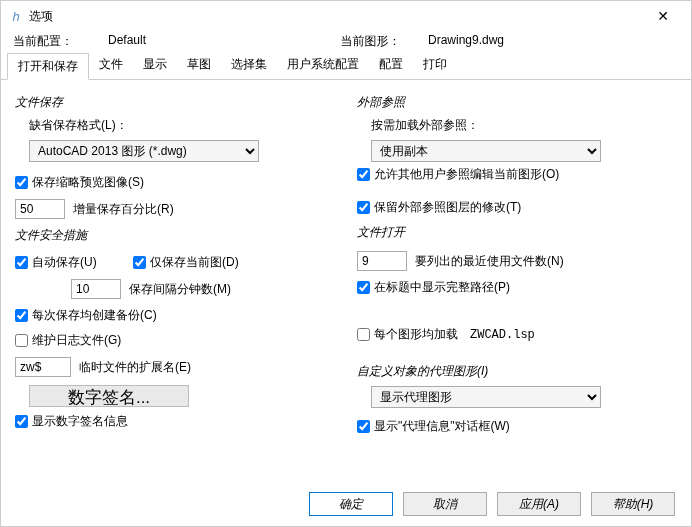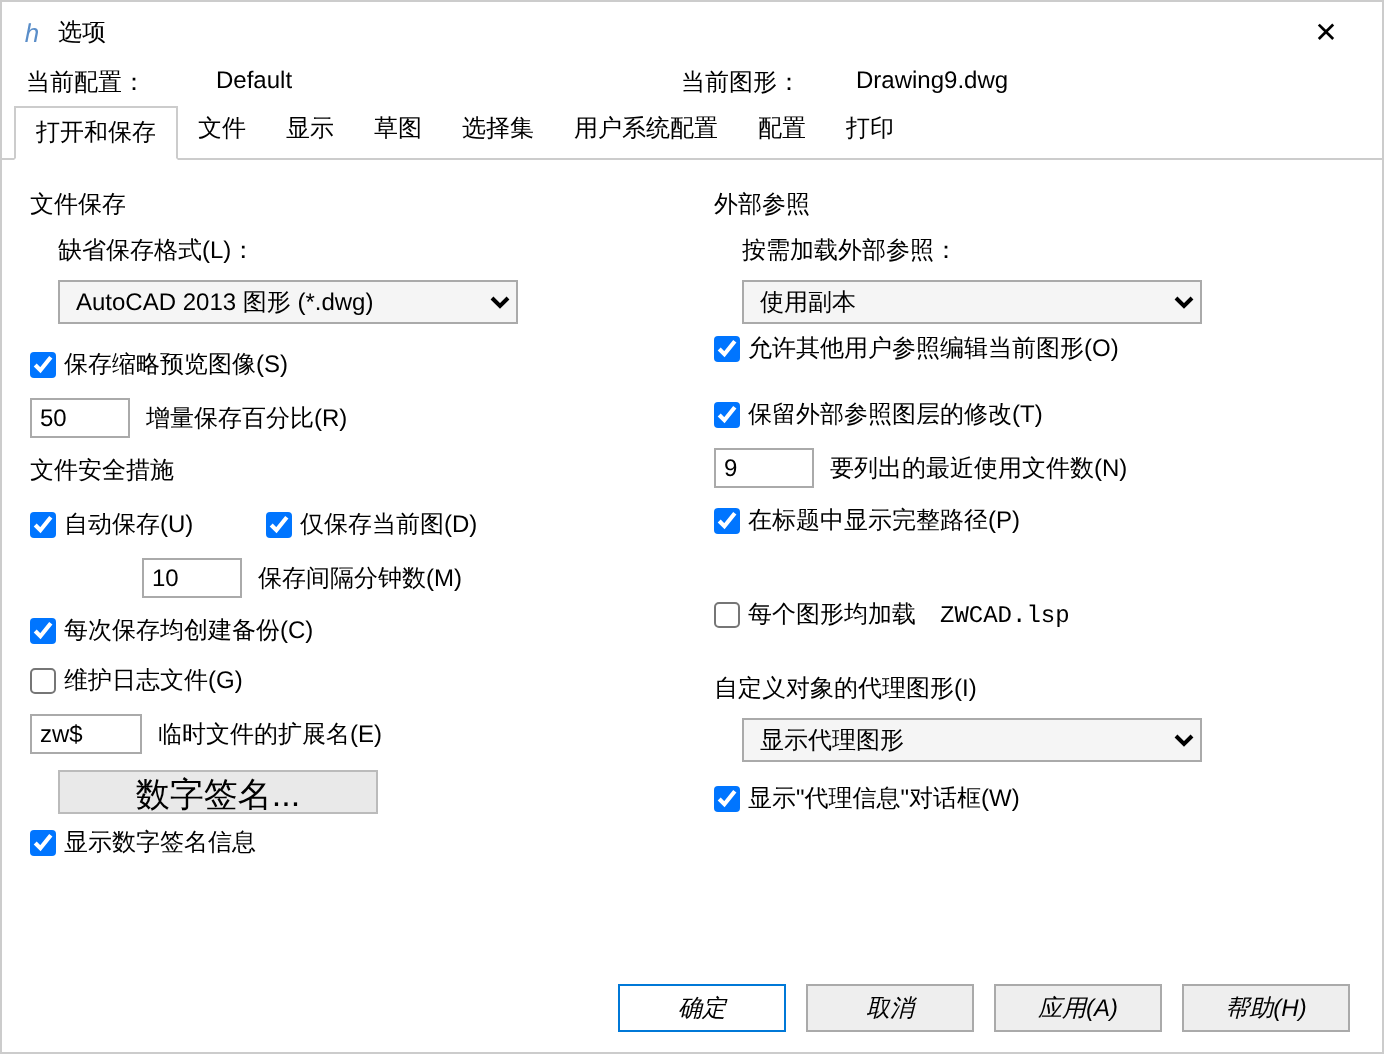--- a/index.html
+++ b/index.html
@@ -11,21 +11,21 @@
   .titlebar .close { width: 40px; text-align: center; font-size: 14px; }
   .info-row { padding: 2px 12px; display: flex; font-size: 12px; }
   .info-row .lbl1 { width: 95px; }
   .info-row .val1 { width: 205px; }
   .info-row .lbl2 { width: 115px; text-align: center; }
   .tabs { display: flex; border-bottom: 1px solid #ccc; padding-left: 6px; }
   .tab { padding: 4px 10px; font-size: 12px; cursor: default; }
   .tab.active { border: 1px solid #ccc; border-bottom: 1px solid #fff; position: relative; top: 1px; background: #fff; }
   .content { flex: 1; padding: 10px 14px 6px 14px; display: flex; gap: 22px; overflow: hidden; }
   .col { flex: 1; display: flex; flex-direction: column; }
-  .group-title { font-size: 12px; margin: 4px 0 6px 0; }
+  .group-title { font-size: 12px; margin: 4px 0 6px 0; font-style: italic; }
   .indent { margin-left: 14px; }
   .row { display: flex; align-items: center; margin: 4px 0; gap: 8px; }
   .sub { margin-left: 14px; font-size: 12px; margin-bottom: 6px; }
   select.combo { width: 230px; height: 22px; border: 1px solid #aaa; background: #f5f5f5; font-size: 12px; padding: 2px 4px; }
   select.combo2 { width: 230px; height: 22px; border: 1px solid #aaa; background: #f5f5f5; font-size: 12px; padding: 2px 4px; }
   input.num { width: 50px; height: 20px; border: 1px solid #aaa; padding: 1px 4px; font-size: 12px; }
   input.txt { width: 56px; height: 20px; border: 1px solid #aaa; padding: 1px 4px; font-size: 12px; }
   .checkbox { display: inline-flex; align-items: center; gap: 4px; }
   .cb { width: 13px; height: 13px; }
   .btn-sig { width: 160px; height: 22px; background: #e9e9e9; border: 1px solid #bbb; font-size: 17px; margin-left: 14px; margin-top: 4px; }
@@ -142,20 +142,21 @@
           <span>允许其他用户参照编辑当前图形(O)</span>
         </label>
       </div>
       <div class="row indent" style="margin-top:12px;">
         <label class="checkbox">
           <input type="checkbox" class="cb" checked="" style="">
           <span>保留外部参照图层的修改(T)</span>
         </label>
       </div>
 
+      <div class="group-title sep-v">文件打开</div>
       <div class="row indent">
         <input class="num" value="9" style="">
         <span>要列出的最近使用文件数(N)</span>
       </div>
       <div class="row indent">
         <label class="checkbox">
           <input type="checkbox" class="cb" checked="" style="">
           <span>在标题中显示完整路径(P)</span>
         </label>
       </div>

